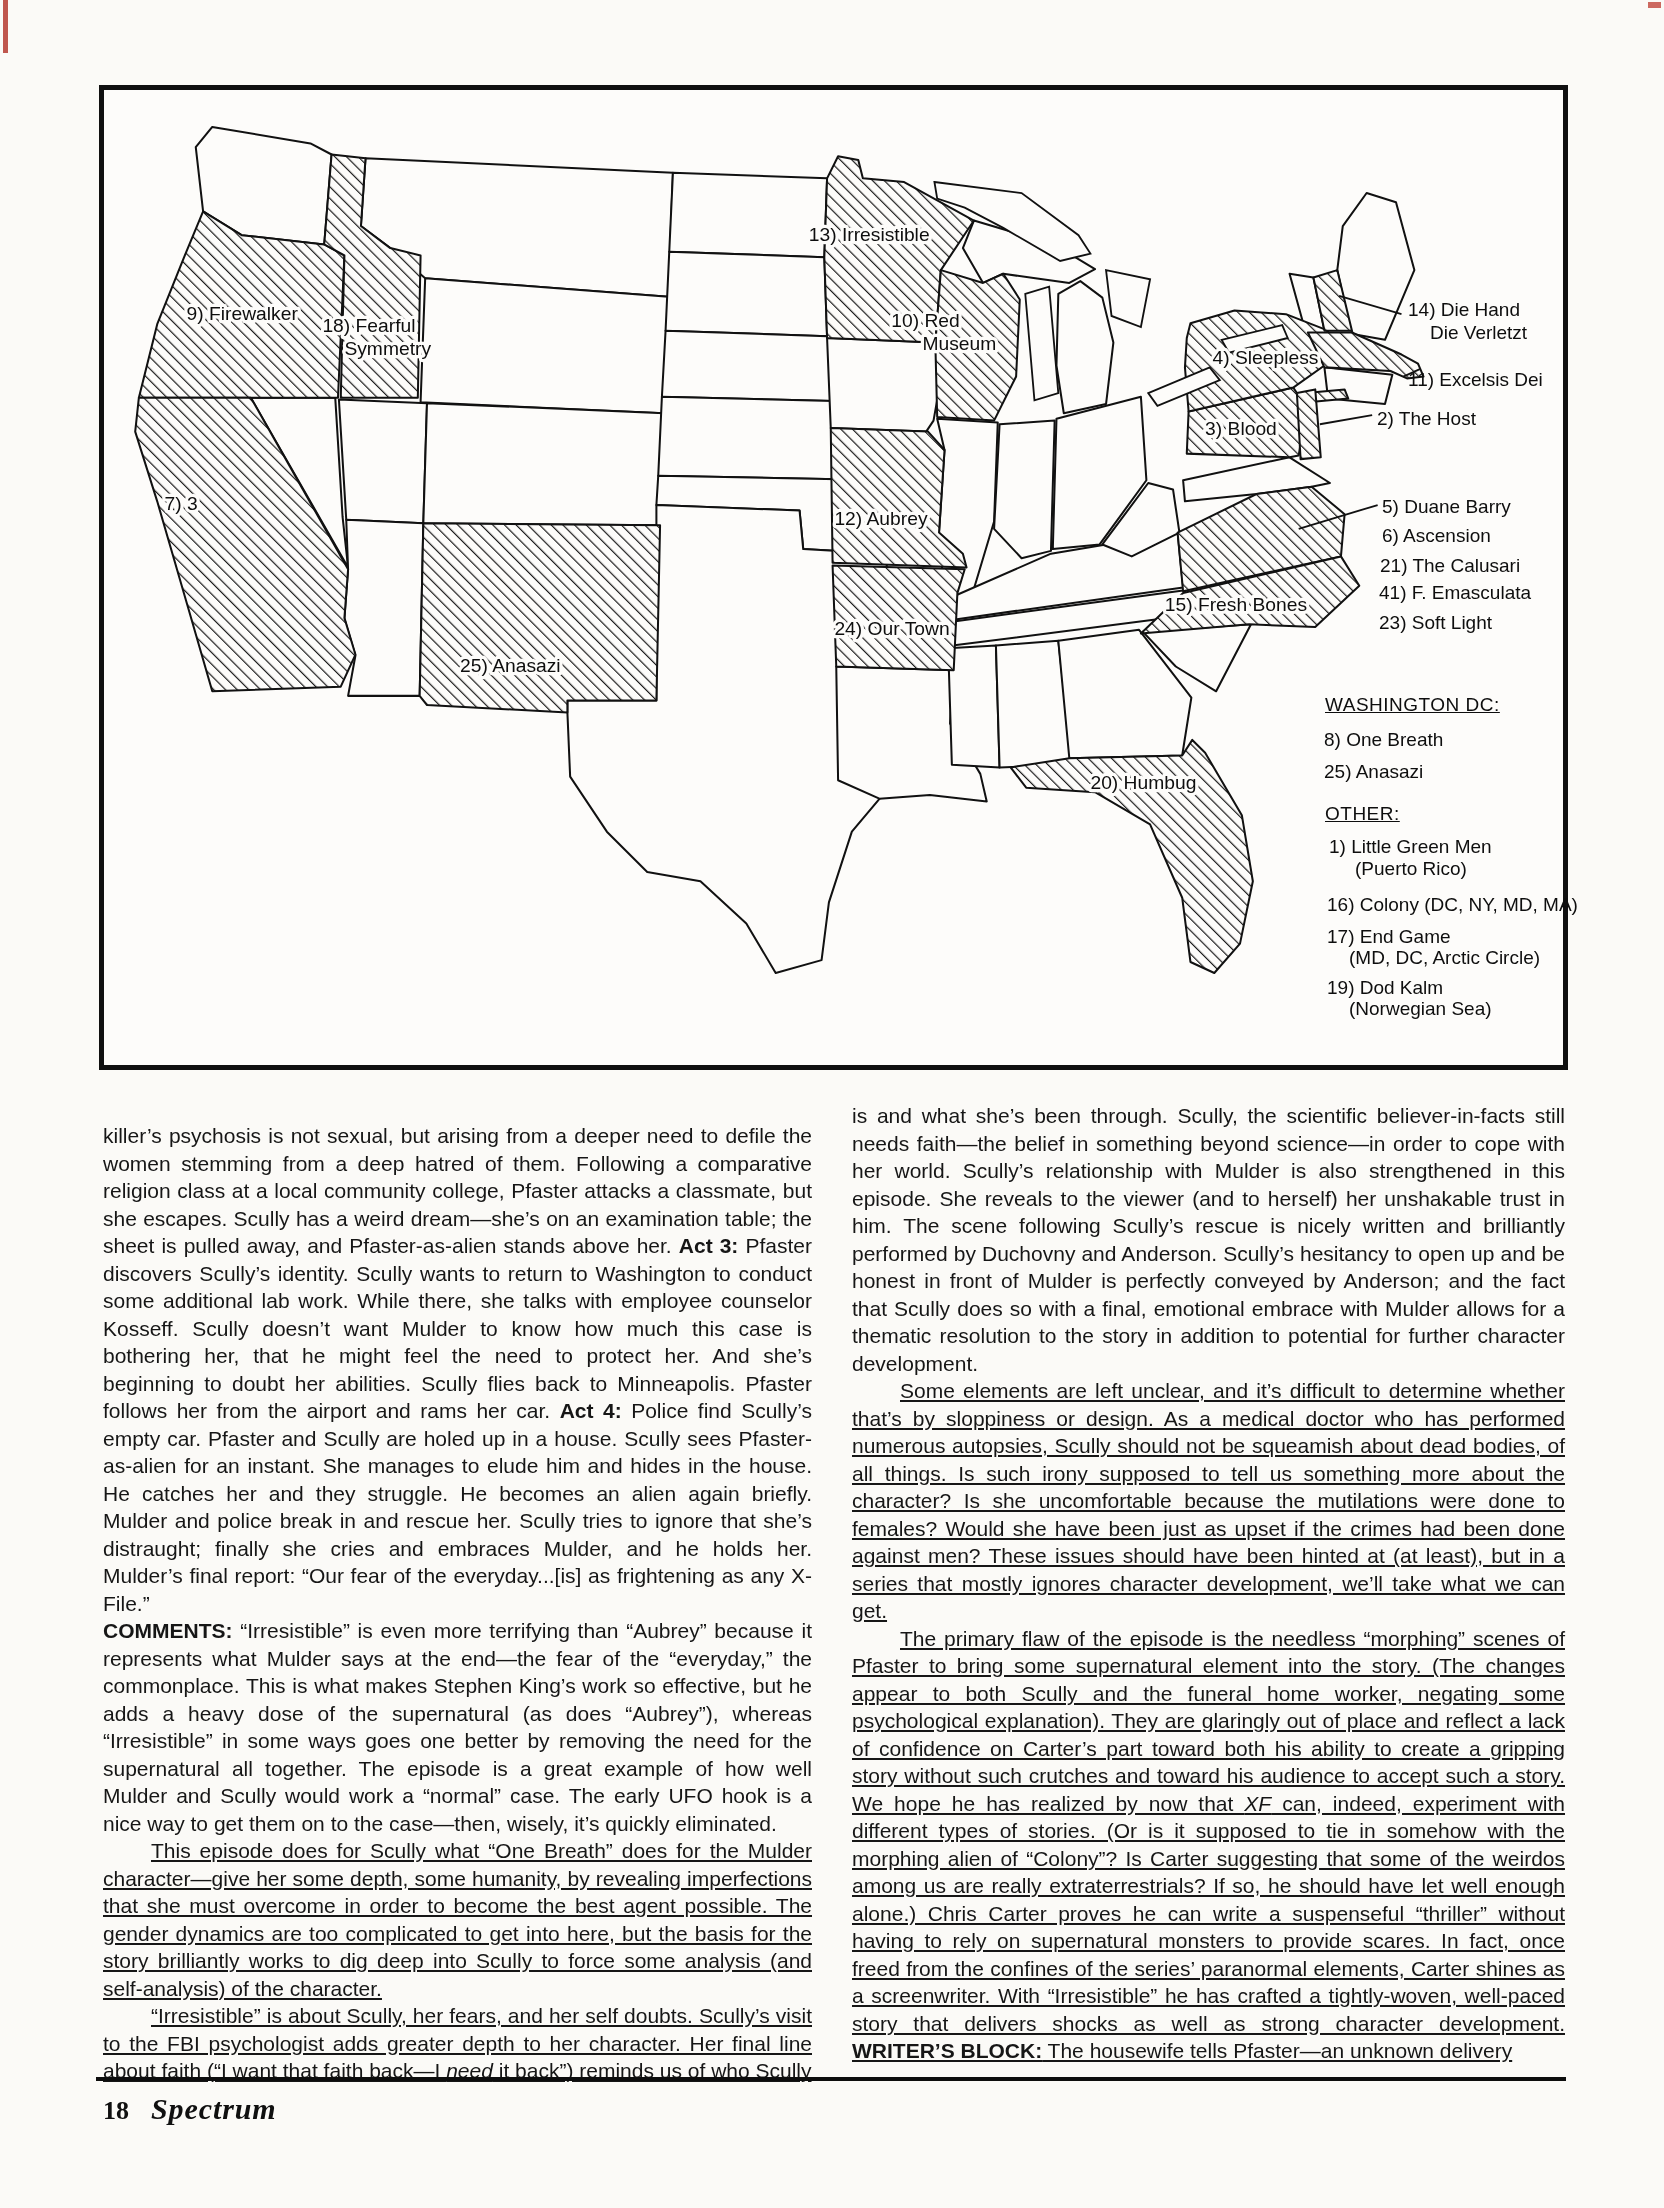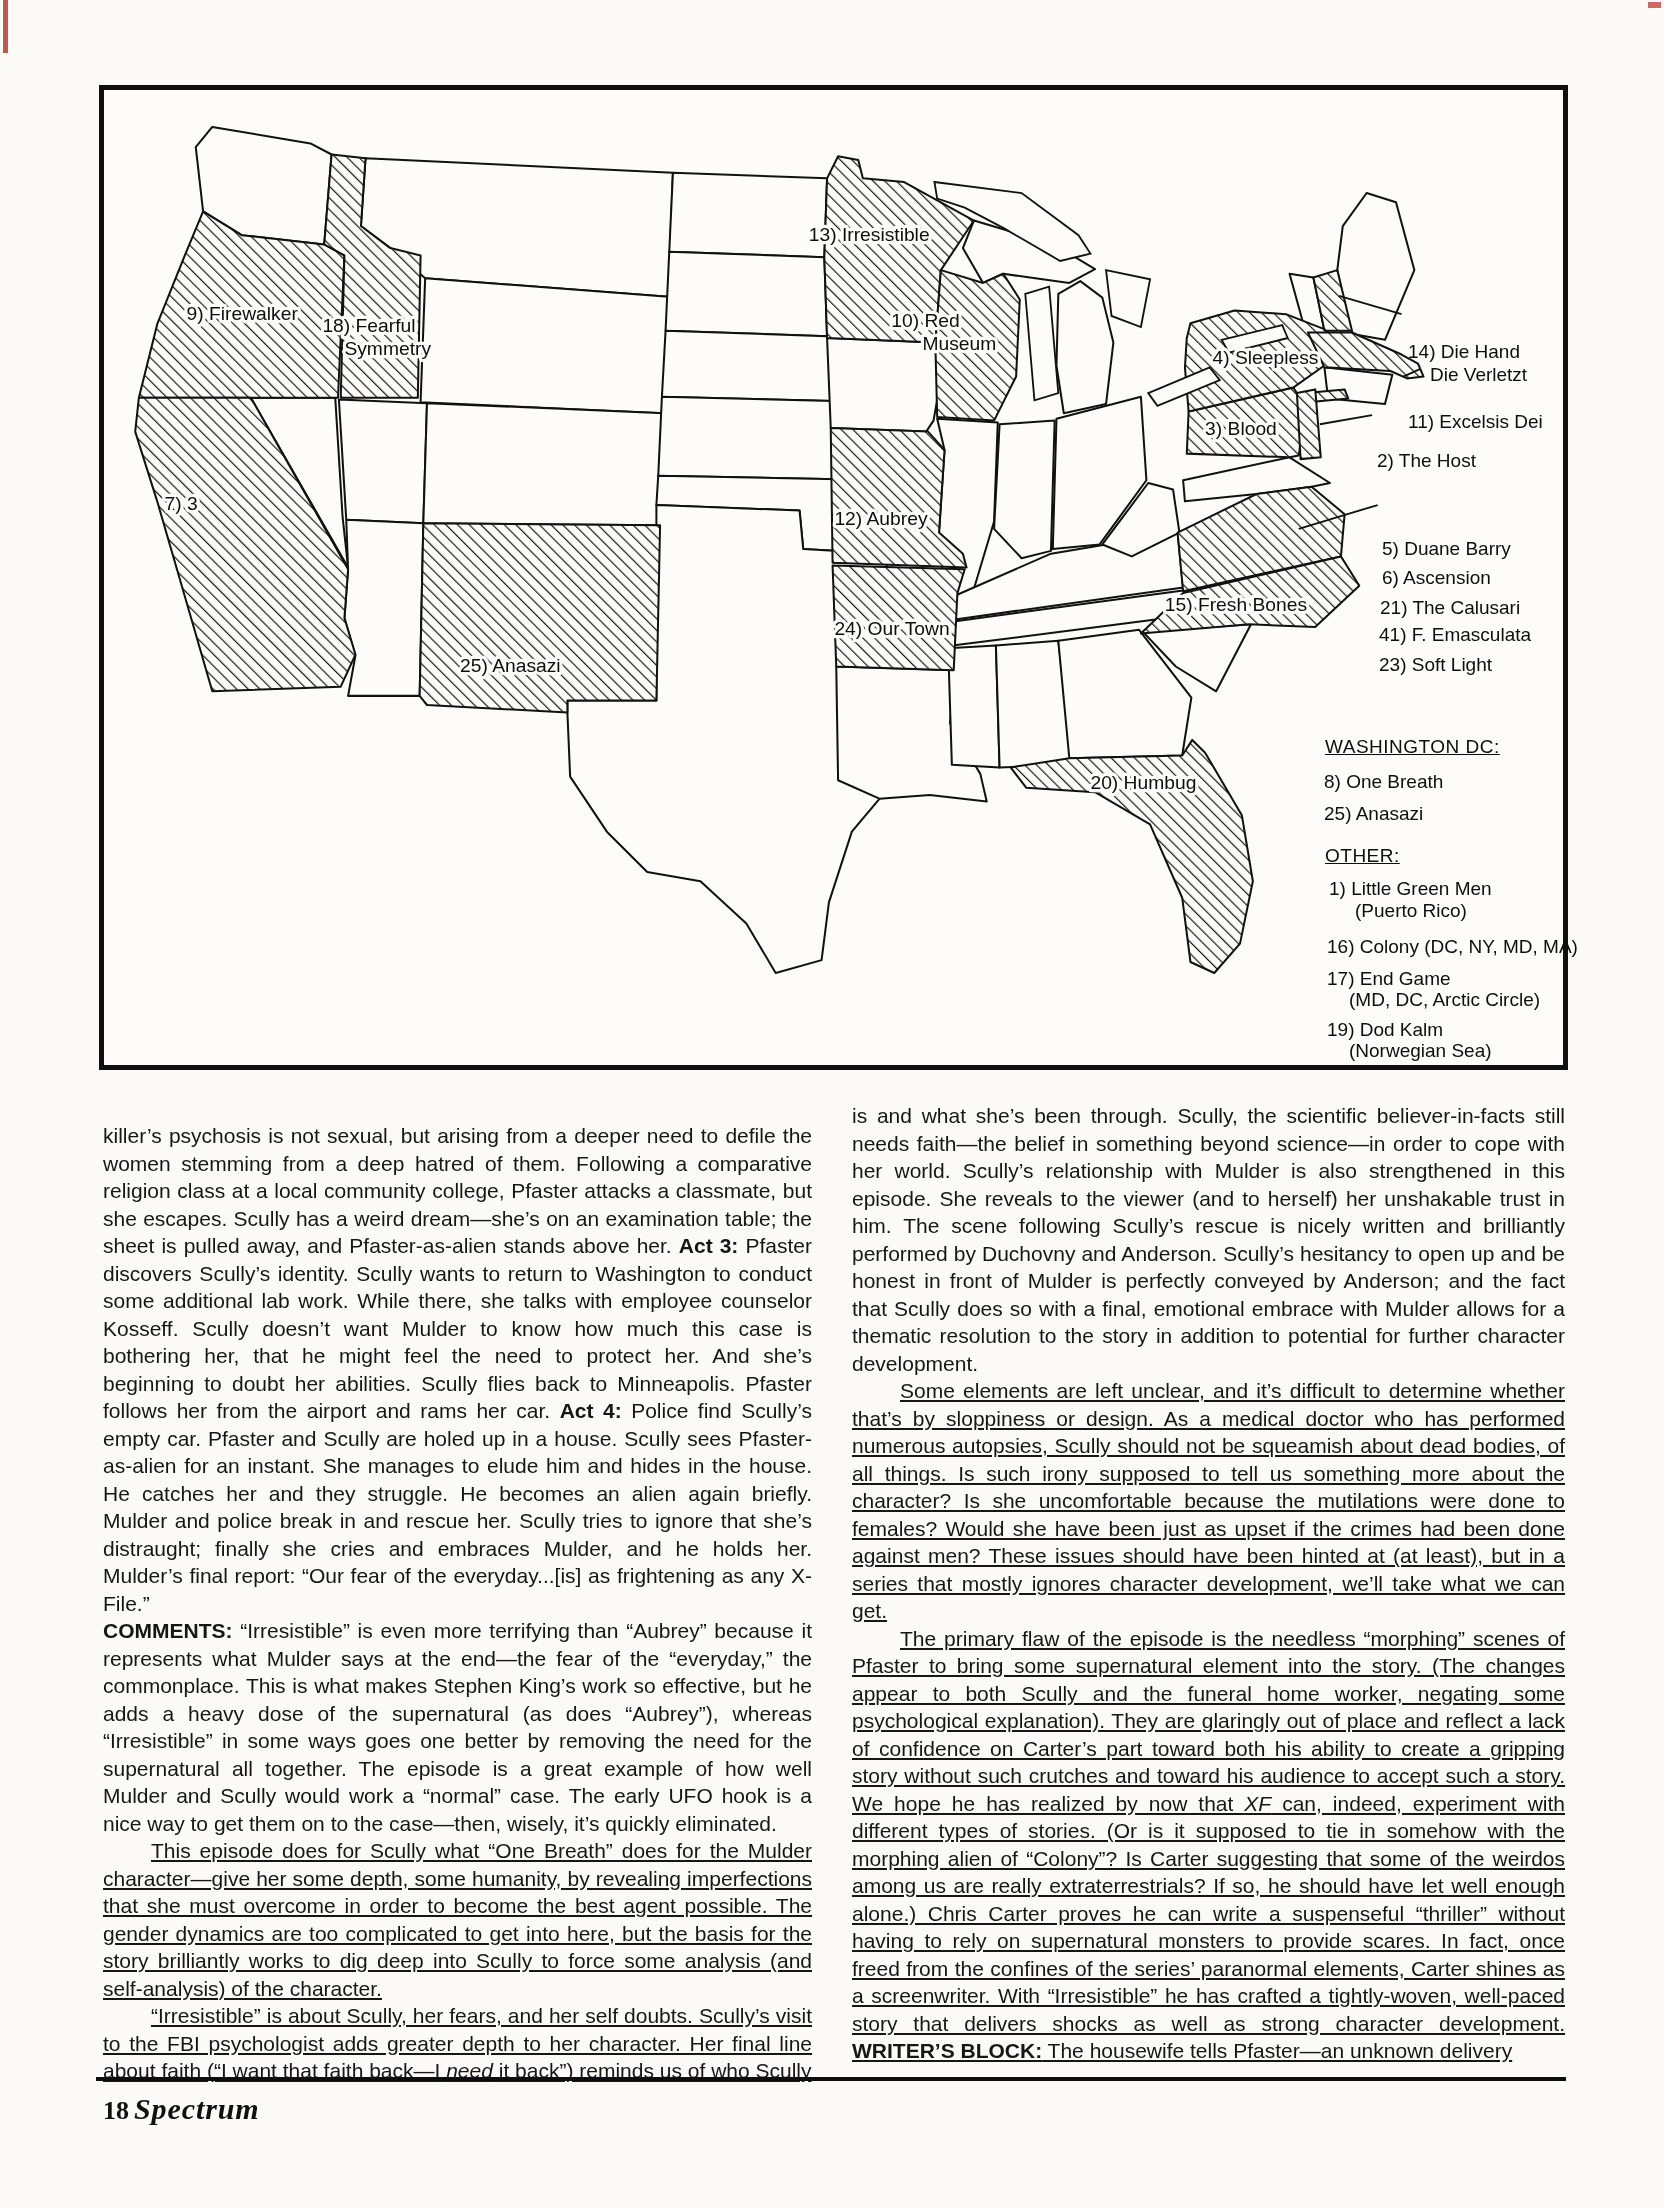--- a/index.html
+++ b/index.html
@@ -11,39 +11,39 @@
   
   .map-box{position:absolute;left:99px;top:85px;width:1459px;height:975px;border:5.5px solid #101010;background:#fdfcfa;}
   .map-inner{position:relative;width:100%;height:100%;}
   .map-svg{position:absolute;left:0;top:0;width:100%;height:100%;}
   .state{fill:#fdfcfa;stroke:#111;stroke-width:2.2;stroke-linejoin:round;}
   .hatched{fill:url(#hatch);}
   .lake{fill:#fdfcfa;stroke:#111;stroke-width:2;}
   .leader{stroke:#111;stroke-width:2;fill:none;}
   .maplabel{font-family:"Liberation Sans",sans-serif;font-size:21px;fill:#0e0e0e;
             paint-order:stroke;stroke:#fdfcfa;stroke-width:7px;stroke-linejoin:round;}
-  .ann{position:absolute;font-size:19px;color:#0e0e0e;white-space:nowrap;line-height:21px;margin-top:42px;}
+  .ann{position:absolute;font-size:19px;color:#0e0e0e;white-space:nowrap;line-height:21px;}
   .ann.u{text-decoration:underline;letter-spacing:0.5px;}
   .caption{position:absolute;left:57px;top:896px;width:1345px;text-align:center;
            font-size:23.4px;line-height:32px;color:#141414;}
 
   
   .col{position:absolute;top:1102px;font-size:21px;line-height:27.5px;text-align:justify;color:#161616;}
   .col p{margin:0;}
   .col p.ind{text-indent:48px;text-decoration:underline;}
   .col b{font-weight:bold;}
   .col i{font-style:italic;}
   #col-left{left:103px;width:709px;margin-top:20px;}
   #col-right{left:852px;width:713px;}
 
   
   .foot-rule{position:absolute;left:96px;top:2077px;width:1470px;height:3.7px;background:#0d0d0d;}
   .footer{position:absolute;left:103px;top:2092px;font-family:"Liberation Serif",serif;color:#101010;}
   .footer .num{font-size:26px;font-weight:bold;}
-  .footer .mag{font-size:30px;font-weight:bold;font-style:italic;margin-left:5px;letter-spacing:0.9px;}
+  .footer .mag{font-size:30px;font-weight:bold;font-style:italic;margin-left:22px;letter-spacing:0.9px;}
 </style>
 </head>
 <body>
 
 <div class="page">
   <div class="scan-red-left"></div>
   <div class="scan-red-tr"></div>
 
   <div class="map-box">
     <div class="map-inner">

